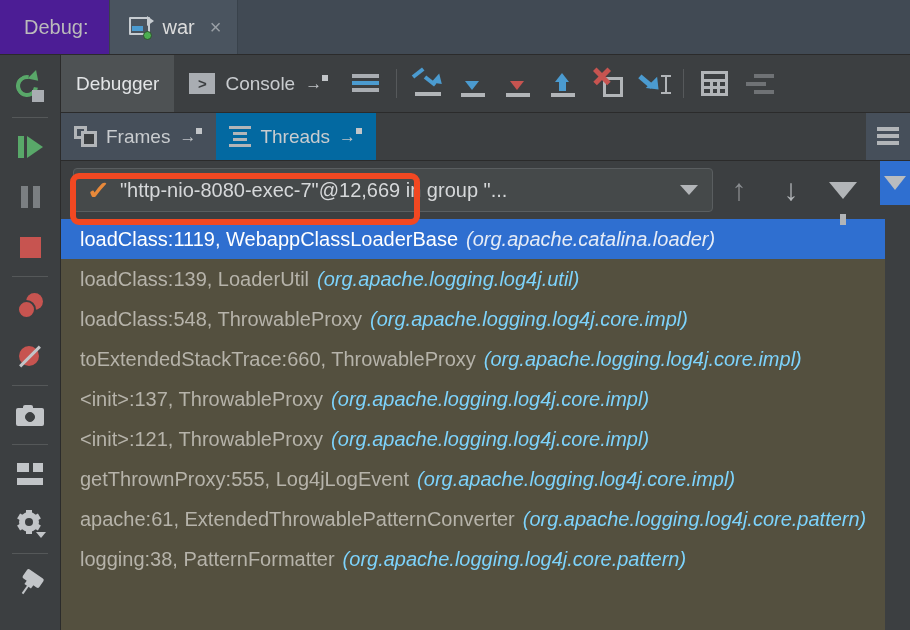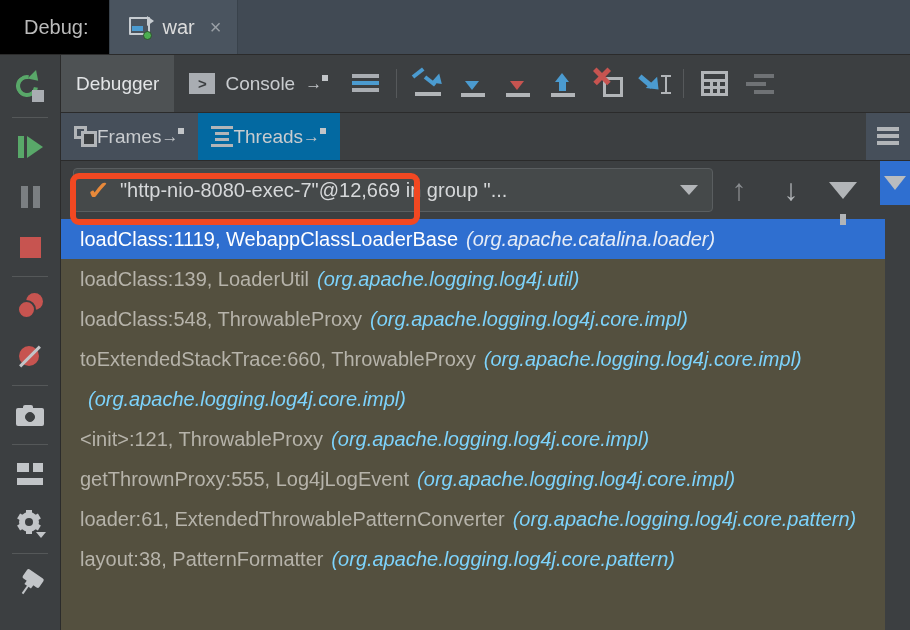--- a/index.html
+++ b/index.html
@@ -24,21 +24,21 @@
     display: flex;
     align-items: stretch;
     flex: 0 0 55px;
     border-bottom: 1px solid #2b2b2b;
   }
   .debug-label {
     display: flex; align-items: center;
     padding: 0 20px 0 24px;
     color: #bbbbbb;
     font-size: 20px;
-    background: #000000;
+    background: #4c1d95;
   }
   .win-tab {
     display: flex; align-items: center;
     gap: 11px;
     padding: 0 16px 0 18px;
     background: #4a545f;
     border-left: 1px solid #39424b;
     border-right: 1px solid #39424b;
     color: #d8d8d8;
     font-size: 20px;
@@ -352,21 +352,21 @@
   .ic-lines .c { top: 15px; background: #a9adb2; }
 
   
   .ft-tabstrip {
     height: 48px; flex: 0 0 48px;
     background: #3c3f41;
     display: flex; align-items: stretch;
     border-bottom: 1px solid #2b2b2b;
   }
   .ft-tab {
-    display: flex; align-items: center; 
+    display: flex; align-items: center; gap: 9px;
     padding: 0 13px;
     color: #c9cccf; font-size: 19px;
     border-right: 1px solid #31343600;
   }
   .ft-tab.selected { background: #464f5a; }
   .ft-tab.alt { background: #0369a1; }
   .ft-filler { flex: 1; background: #3c3f41; }
   .ft-menu {
     width: 44px; background: #464f5a;
     display: flex; align-items: center; justify-content: center;
@@ -734,36 +734,37 @@
           </div>
           <div class="frame-row">
             <span>loadClass:548, ThrowableProxy</span>
             <span class="pkg">(org.apache.logging.log4j.core.impl)</span>
           </div>
           <div class="frame-row">
             <span>toExtendedStackTrace:660, ThrowableProxy</span>
             <span class="pkg">(org.apache.logging.log4j.core.impl)</span>
           </div>
           <div class="frame-row">
+            <span>&lt;init&gt;:137, ThrowableProxy</span>
             <span class="pkg">(org.apache.logging.log4j.core.impl)</span>
           </div>
           <div class="frame-row">
             <span>&lt;init&gt;:121, ThrowableProxy</span>
             <span class="pkg">(org.apache.logging.log4j.core.impl)</span>
           </div>
           <div class="frame-row">
             <span>getThrownProxy:555, Log4jLogEvent</span>
             <span class="pkg">(org.apache.logging.log4j.core.impl)</span>
           </div>
           <div class="frame-row">
-            <span>loader:61, ExtendedThrowablePatternConverter</span>
+            <span>apache:61, ExtendedThrowablePatternConverter</span>
             <span class="pkg">(org.apache.logging.log4j.core.pattern)</span>
           </div>
           <div class="frame-row">
-            <span>layout:38, PatternFormatter</span>
+            <span>logging:38, PatternFormatter</span>
             <span class="pkg">(org.apache.logging.log4j.core.pattern)</span>
           </div>
         </div>
         <div class="frames-rightpad"></div>
       </div>
 
     </div>
   </div>
 
   <div class="annot"></div>

